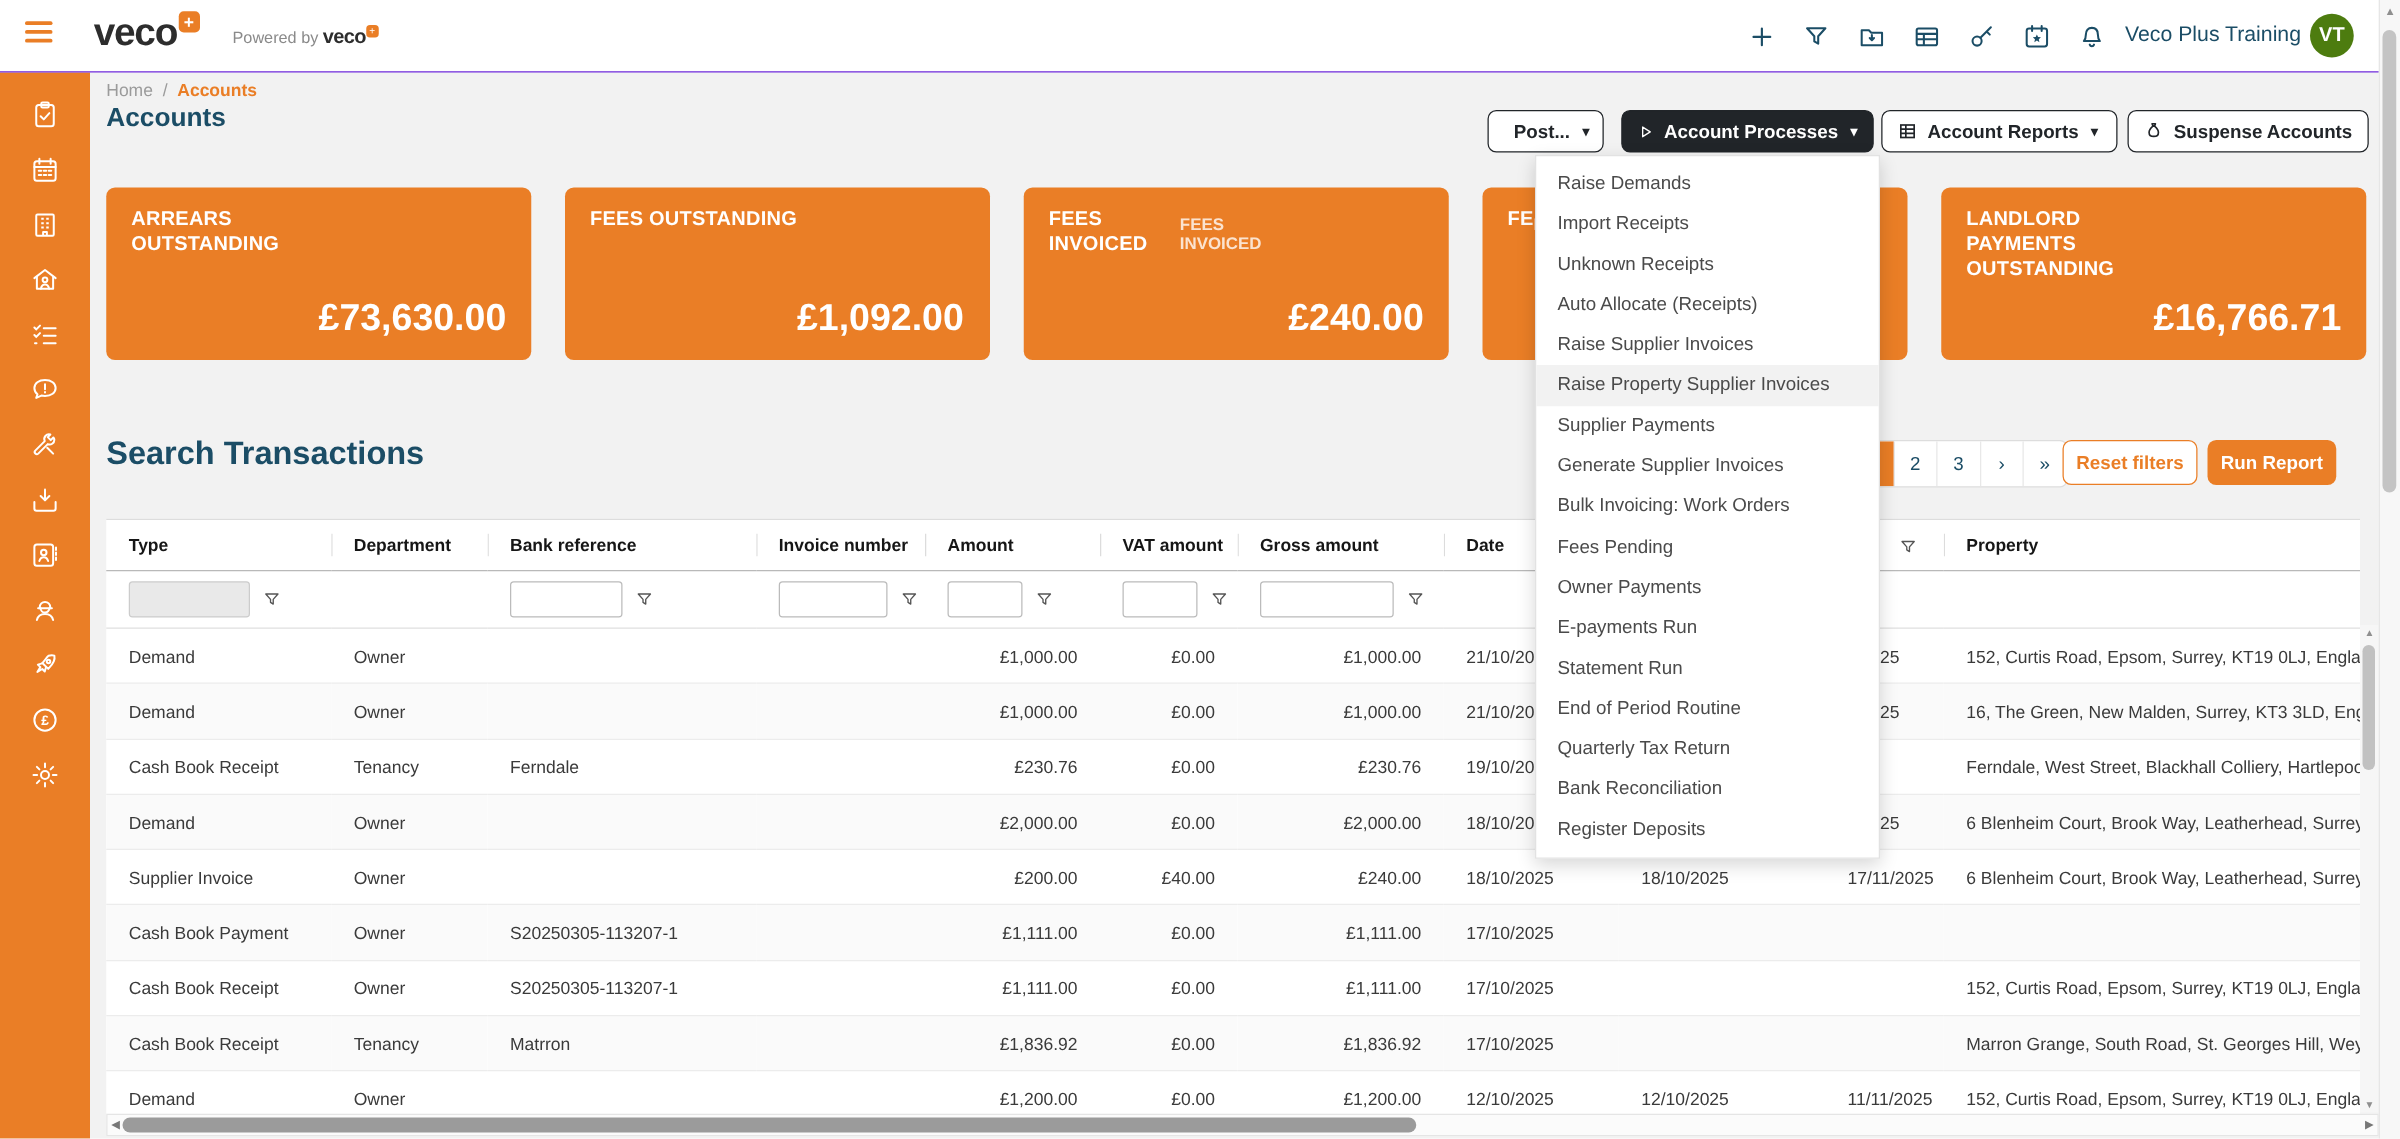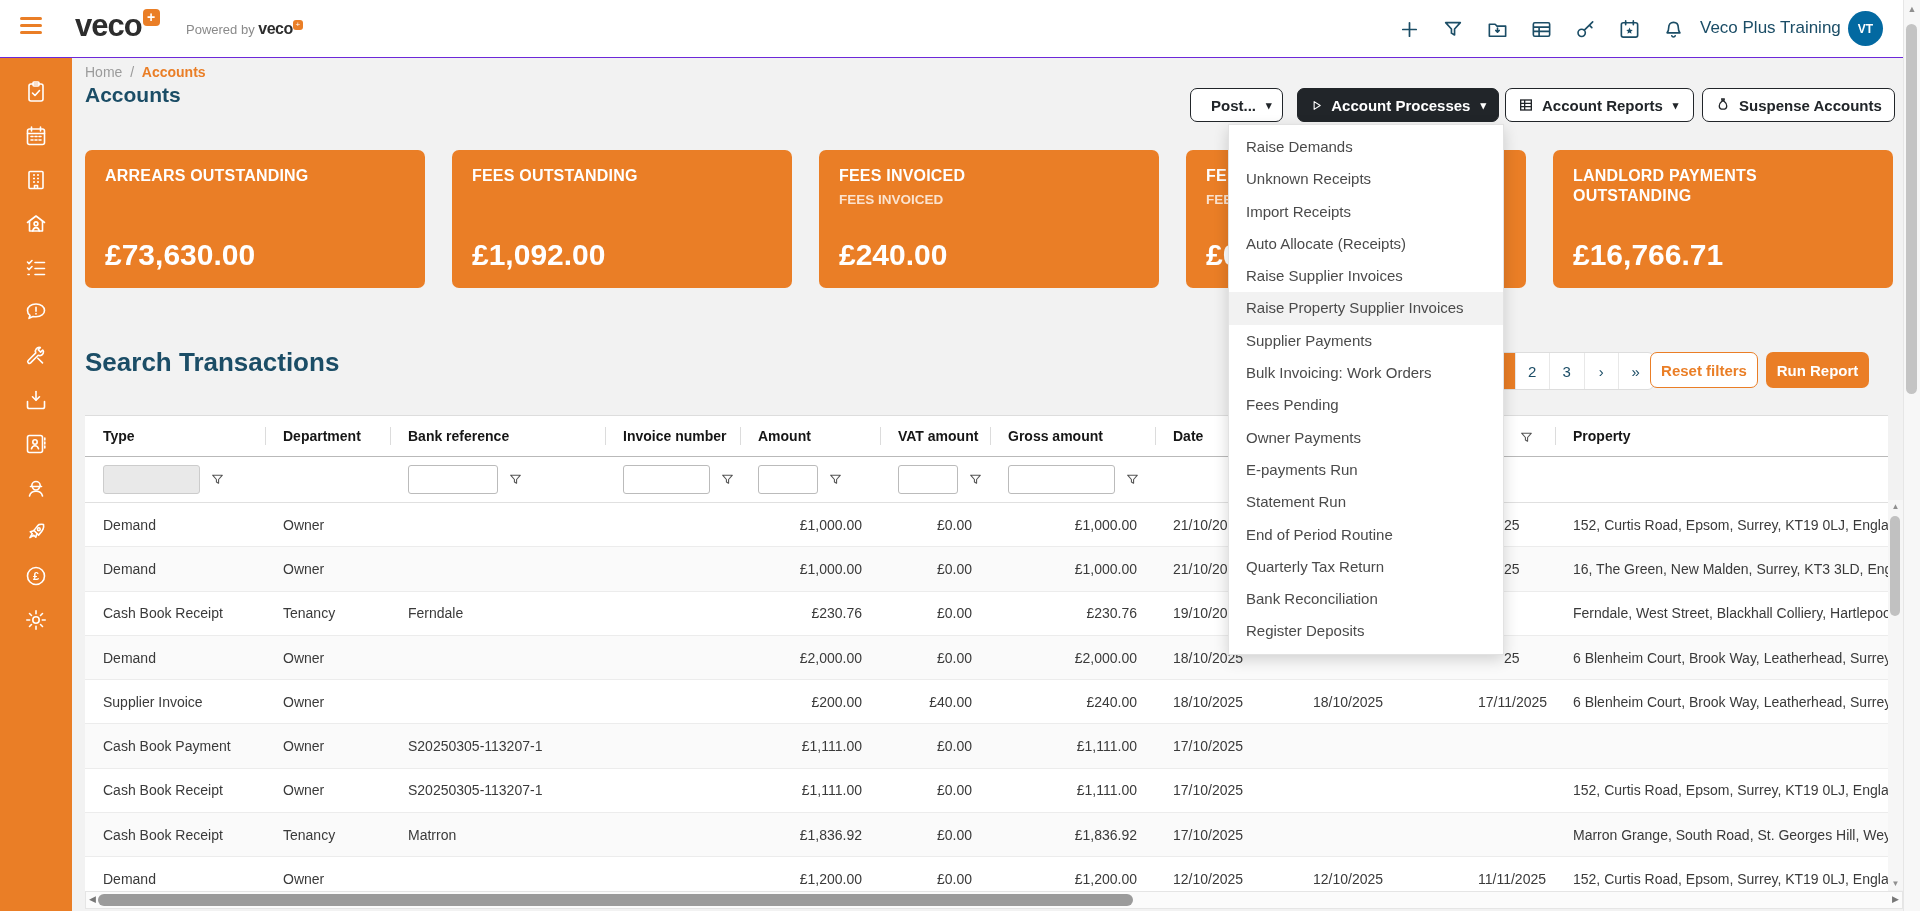--- a/index.html
+++ b/index.html
@@ -12,38 +12,38 @@
   .burger span{display:block;width:22px;height:3px;background:#EA7E26;border-radius:2px;margin:0 0 4px 0;}
   .logo{position:absolute;left:75px;top:8px;font-weight:bold;font-size:31px;color:#2d2d2d;letter-spacing:-1px;}
   .logo .plus{display:inline-block;width:17px;height:17px;background:#EA7E26;border-radius:4px;color:#fff;
               font-size:14px;line-height:16px;text-align:center;vertical-align:14px;letter-spacing:0;margin-left:1px;}
   .powered{position:absolute;left:186px;top:20px;font-size:13px;color:#8a8a8a;}
   .powered b{color:#2d2d2d;font-size:16px;letter-spacing:-.5px;}
   .powered .plus{display:inline-block;width:10px;height:10px;background:#EA7E26;border-radius:3px;color:#fff;
                  font-size:8px;line-height:9px;text-align:center;vertical-align:7px;}
   .tb-icon{position:absolute;top:13px;width:34px;height:32px;display:flex;align-items:center;justify-content:center;cursor:pointer;}
   .account-name{position:absolute;left:1700px;top:18px;font-size:17px;color:#1B4D66;cursor:pointer;}
-  .avatar{position:absolute;left:1848px;top:11px;width:35px;height:35px;border-radius:50%;background:#0369a1;
-          color:#fff;font-weight:bold;font-size:12px;display:flex;align-items:center;justify-content:center;cursor:pointer;}
+  .avatar{position:absolute;left:1848px;top:11px;width:35px;height:35px;border-radius:50%;background:#4d7c0f;
+          color:#fff;font-weight:bold;font-size:16px;display:flex;align-items:center;justify-content:center;cursor:pointer;}
   
   .sidebar{position:absolute;left:0;top:57px;width:72px;height:854px;background:#EA7E26;z-index:25;
            display:flex;flex-direction:column;align-items:center;padding-top:22px;box-sizing:border-box;}
   .sb-icon{width:26px;height:26px;margin-bottom:18px;display:flex;align-items:center;justify-content:center;cursor:pointer;}
   
   .breadcrumb{position:absolute;left:85px;top:64px;font-size:14px;color:#9b9b9b;}
   .breadcrumb .cur{color:#EA7E26;font-weight:bold;}
   .page-title{position:absolute;left:85px;top:83px;font-size:21px;font-weight:bold;color:#1B4D66;}
   .btn{position:absolute;top:88px;height:34px;border-radius:7px;font-weight:bold;font-size:15px;
        display:flex;align-items:center;gap:8px;padding:0 12px;box-sizing:border-box;background:#fff;
        border:1.6px solid #212529;color:#212529;cursor:pointer;white-space:nowrap;}
   .btn.dark{background:#212529;color:#fff;}
   .caret{font-size:11px;margin-left:2px;}
   
   .card{position:absolute;top:150px;width:340px;height:138px;background:#EA7E26;border-radius:7px;
-        color:#fff;padding:16px 20px;box-sizing:border-box;display:flex;flex-direction:column;overflow:hidden;z-index:5;}
+        color:#fff;padding:16px 20px;box-sizing:border-box;display:flex;flex-direction:row;overflow:hidden;z-index:5;}
   .card .t{font-size:16px;font-weight:bold;letter-spacing:.2px;max-width:250px;line-height:1.25;}
   .card .s{font-size:13.5px;color:rgba(255,255,255,.78);margin-top:6px;font-weight:bold;}
   .card .v{font-size:30px;font-weight:bold;margin-top:auto;}
   
   .dropdown{position:absolute;left:1228px;top:124px;width:274px;background:#fff;border:1px solid #e2e2e2;
             box-shadow:0 5px 14px rgba(0,0,0,.16);padding:6px 0;z-index:60;}
   .dd-item{height:32.3px;line-height:32.3px;padding-left:17px;font-size:15px;color:#4a4a4a;cursor:pointer;white-space:nowrap;}
   .dd-item.hl{background:#f2f2f2;}
   
   .sec-title{position:absolute;left:85px;top:347px;font-size:26px;font-weight:bold;color:#1B4D66;}
@@ -295,26 +295,27 @@
     <div class="s">FEE</div>
     <div class="v">£0</div>
   </div>
   <div class="card" style="left:1553px">
     <div class="t">LANDLORD PAYMENTS OUTSTANDING</div>
     <div class="v">£16,766.71</div>
   </div>
 
   <div class="dropdown">
       <div class="dd-item">Raise Demands</div>
+      <div class="dd-item">Import Receipts</div>
       <div class="dd-item">Unknown Receipts</div>
-      <div class="dd-item">Import Receipts</div>
       <div class="dd-item">Auto Allocate (Receipts)</div>
       <div class="dd-item">Raise Supplier Invoices</div>
       <div class="dd-item hl">Raise Property Supplier Invoices</div>
       <div class="dd-item">Supplier Payments</div>
+      <div class="dd-item">Generate Supplier Invoices</div>
       <div class="dd-item">Bulk Invoicing: Work Orders</div>
       <div class="dd-item">Fees Pending</div>
       <div class="dd-item">Owner Payments</div>
       <div class="dd-item">E-payments Run</div>
       <div class="dd-item">Statement Run</div>
       <div class="dd-item">End of Period Routine</div>
       <div class="dd-item">Quarterly Tax Return</div>
       <div class="dd-item">Bank Reconciliation</div>
       <div class="dd-item">Register Deposits</div>
     </div>

